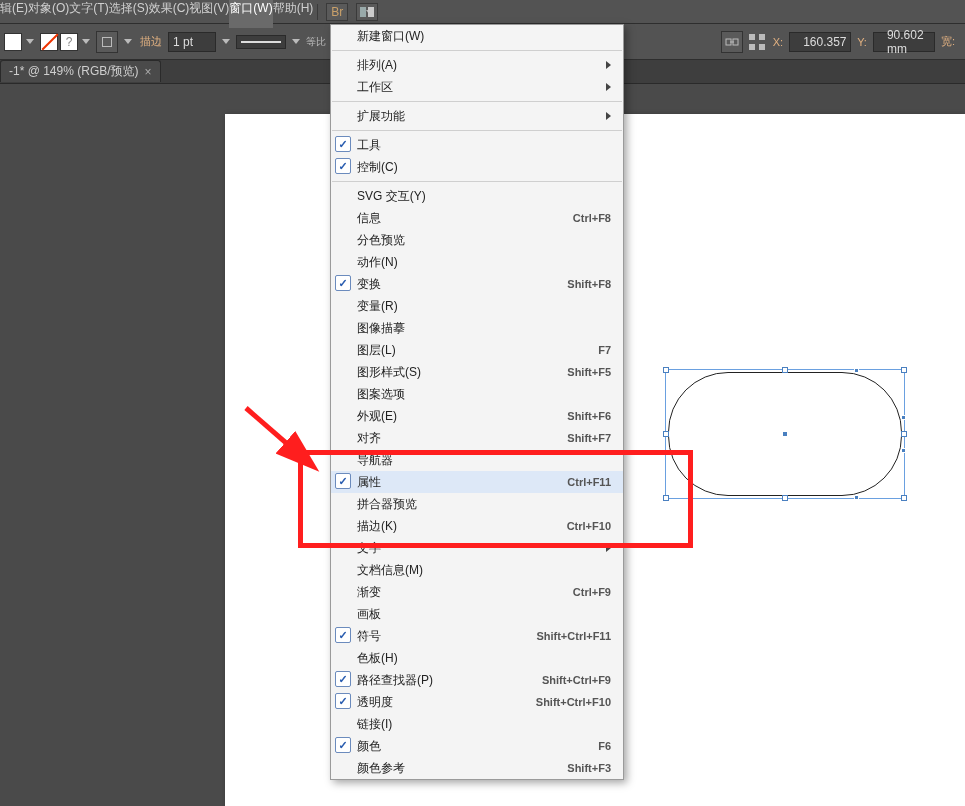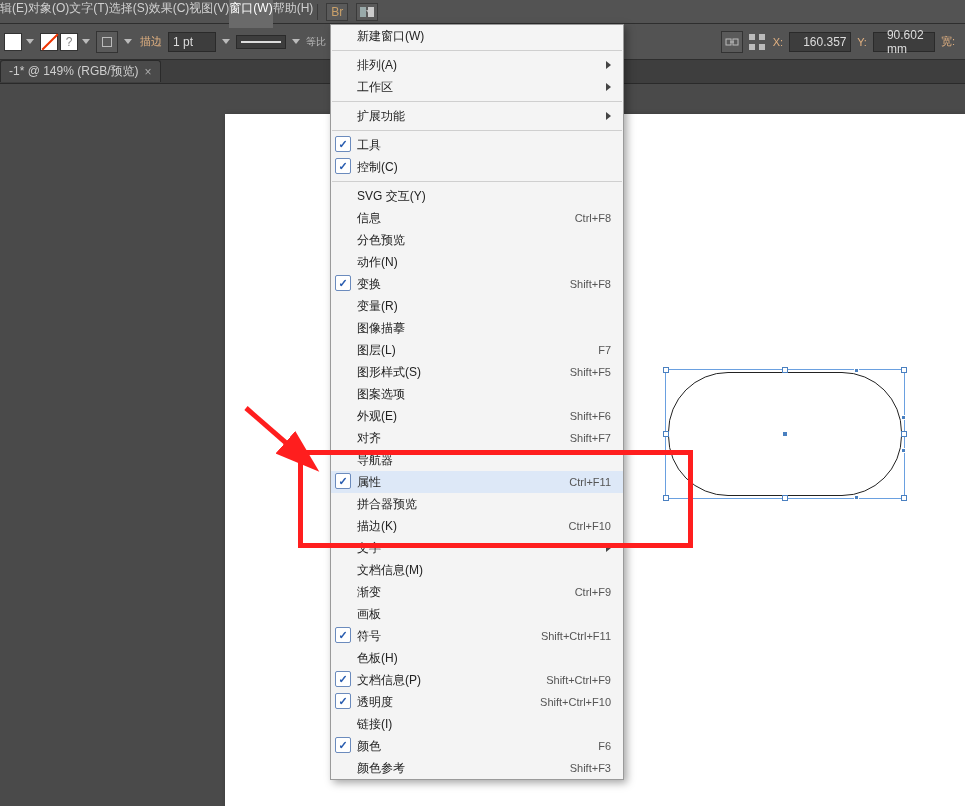--- a/index.html
+++ b/index.html
@@ -110,21 +110,21 @@
     position:absolute; left:330px; top:24px; width:294px;
     background:#f4f4f4; border:1px solid #9a9a9a; box-shadow:3px 3px 8px rgba(0,0,0,0.35);
     z-index:50; color:#222;
   }
   .menu .row {
     display:flex; align-items:center; height:22px; padding:0 12px 0 26px;
     position:relative; cursor:default;
   }
   .menu .row.highlight { background:#dde8f7; }
   .menu .row .lbl { flex:1; }
-  .menu .row .shortcut { color:#555; font-size:11px; }
+  .menu .row .shortcut { color:#555; font-size:11px;font-weight:bold; }
   .menu .row .arrow {
     width:0;height:0;border-top:4px solid transparent;border-bottom:4px solid transparent;border-left:5px solid #444;
   }
   .menu .divider { height:1px; background:#cfcfcf; margin:3px 1px; }
   .menu .check {
     position:absolute; left:4px; top:2px; width:16px; height:16px;
     border:1px solid #6b8bbd; background:#fff; color:#2a5db0; font-weight:bold;
     text-align:center; line-height:14px; font-size:11px; border-radius:2px;
   }
 
@@ -350,21 +350,21 @@
     <div class="row">
       <div class="check">✓</div>
       <span class="lbl">符号</span>
       <span class="shortcut">Shift+Ctrl+F11</span>
     </div>
     <div class="row">
       <span class="lbl">色板(H)</span>
     </div>
     <div class="row">
       <div class="check">✓</div>
-      <span class="lbl">文档信息(P)</span>
+      <span class="lbl">路径查找器(P)</span>
       <span class="shortcut">Shift+Ctrl+F9</span>
     </div>
     <div class="row">
       <div class="check">✓</div>
       <span class="lbl">透明度</span>
       <span class="shortcut">Shift+Ctrl+F10</span>
     </div>
     <div class="row">
       <span class="lbl">链接(I)</span>
     </div>

